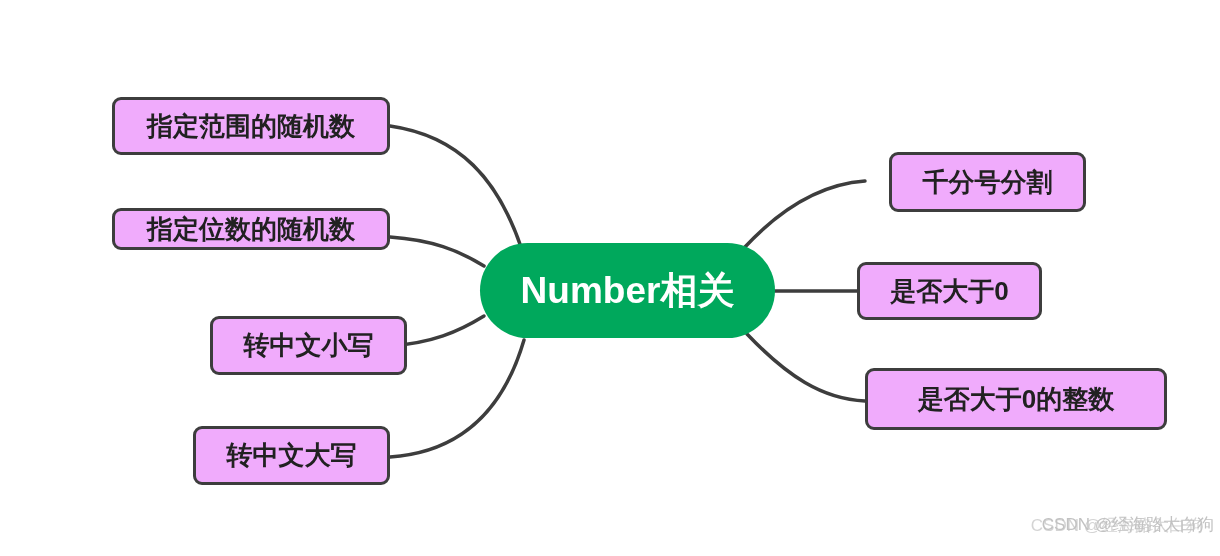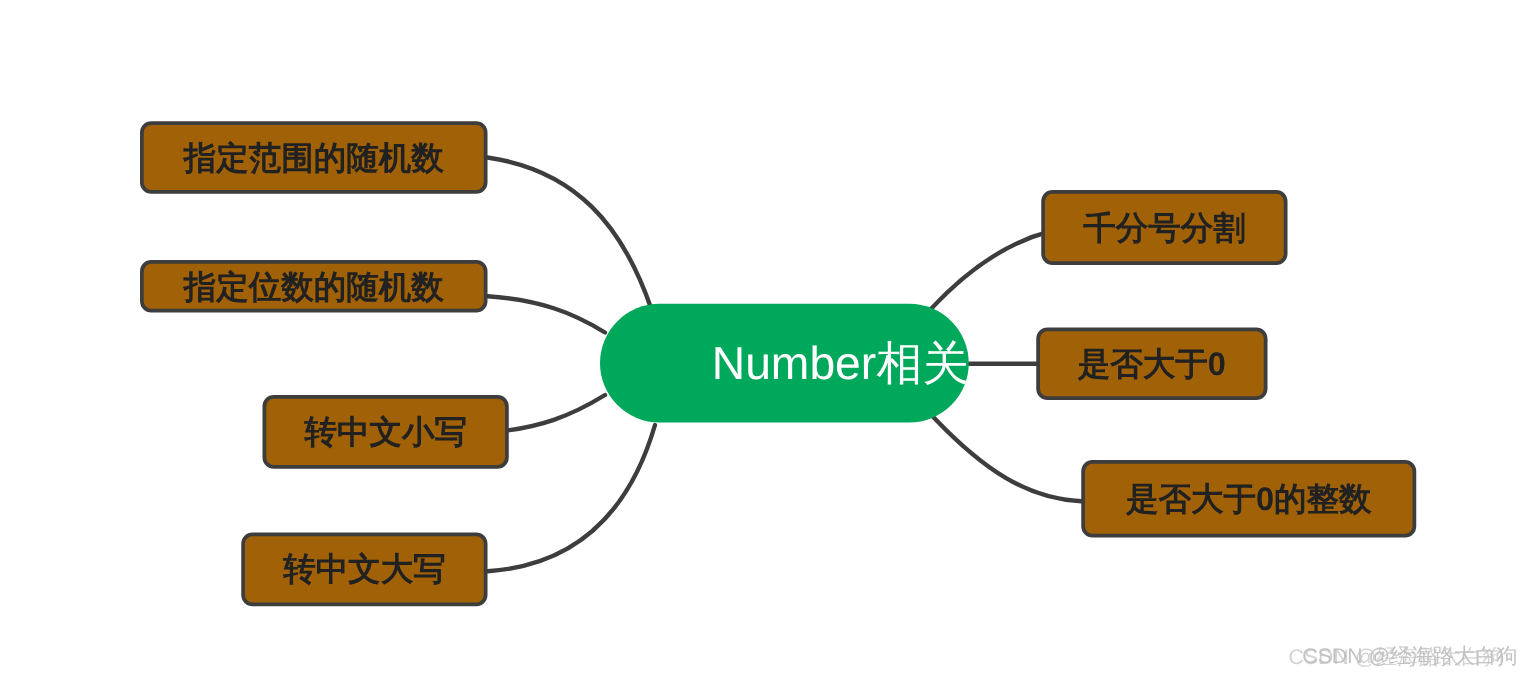--- a/index.html
+++ b/index.html
@@ -26,50 +26,50 @@
     stroke: var(--line, #3d3d3d);
     stroke-width: 3.5;
     stroke-linecap: round;
   }
   .node {
     position: absolute;
     box-sizing: border-box;
     display: flex;
     align-items: center;
     justify-content: center;
-    background: #a16207;
+    background: #f0abfc;
     border: 3px solid var(--node_border, #3d3d3d);
     border-radius: 9px;
     font-weight: 700;
     font-size: 26px;
     color: var(--node_text, #212121);
     white-space: nowrap;
   }
   .root {
     position: absolute;
     left: 480px; top: 243px;
     width: 295px; height: 95px;
     box-sizing: border-box;
     display: flex;
     align-items: center;
-    justify-content: flex-end;
+    justify-content: center;
     background: var(--accent_green, #00a85c);
     border-radius: 48px;
-    font-weight: 400;
+    font-weight: 700;
     font-size: 37px;
     color: var(--root_text, #ffffff);
     white-space: nowrap;
   }
   .n-l1 { left: 112px; top:  97px; width: 278px; height: 58px; }
   .n-l2 { left: 112px; top: 208px; width: 278px; height: 42px; }
   .n-l3 { left: 193px; top: 316px; width: 197px; height: 59px; margin-left: 17px; }
   .n-l4 { left: 193px; top: 426px; width: 197px; height: 59px; }
-  .n-r1 { left: 833px; top: 152px; width: 197px; height: 60px; }
-  .n-r2 { left: 829px; top: 262px; width: 185px; height: 58px; }
-  .n-r3 { left: 865px; top: 368px; width: 268px; height: 62px; }
+  .n-r1 { left: 889px; top: 152px; width: 197px; height: 60px; }
+  .n-r2 { left: 857px; top: 262px; width: 185px; height: 58px; }
+  .n-r3 { left: 865px; top: 368px; width: 302px; height: 62px; }
   .watermark {
     position: absolute;
     right: 6px;
     bottom: 20px;
     font-size: 17px;
     color: var(--watermark, #c2c2c2);
     text-shadow: -11px 1px 0 rgba(160,160,160,0.45);
     white-space: nowrap;
   }
 </style>

